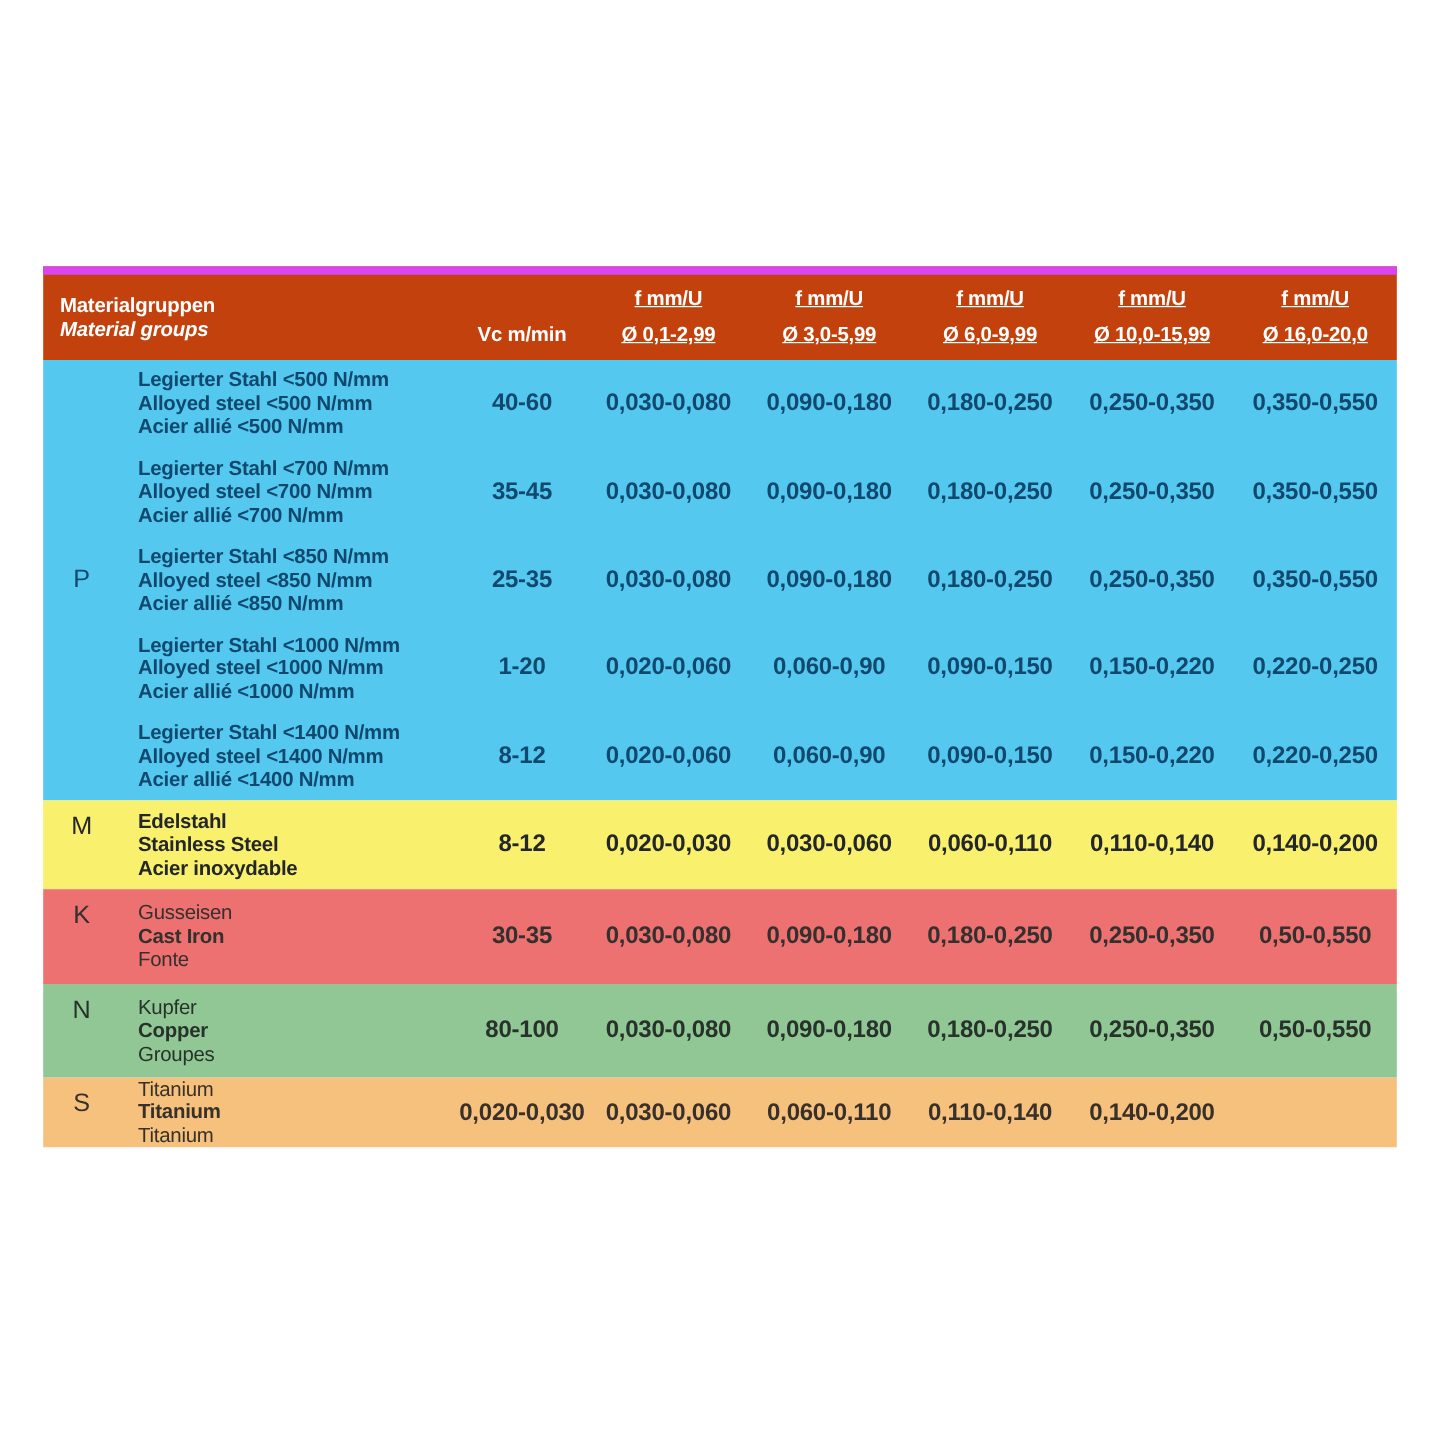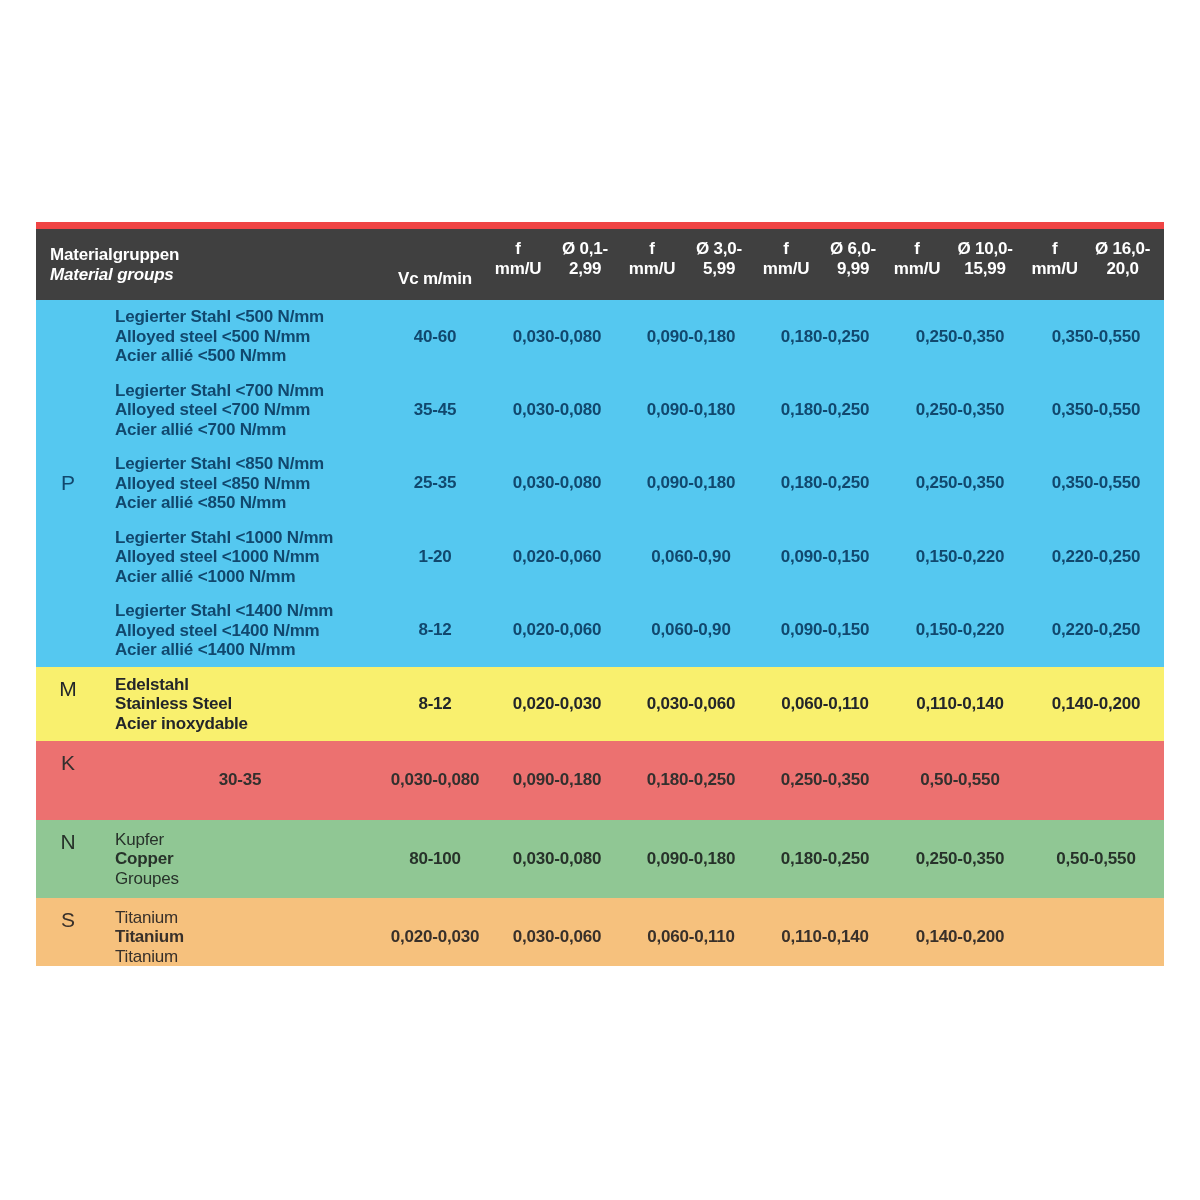--- a/index.html
+++ b/index.html
@@ -2,58 +2,58 @@
 <html><head>
 <meta charset="utf-8">
 <style>
   html,body{margin:0;padding:0;background:#ffffff;}
   body{width:1200px;height:1200px;position:relative;font-family:"Liberation Sans",sans-serif;
        -webkit-font-smoothing:antialiased;}
   .tbl{position:absolute;left:36px;top:222px;width:1128px;letter-spacing:-0.2px;}
 
   
   .hdr{display:grid;grid-template-columns:344px 110px 134px 134px 134px 136px 136px;
-       background:#404040;border-top:7px solid #ef4444;height:71px;color:#ffffff;}
+       background:#c2410c;border-top:7px solid #d946ef;height:71px;color:#ffffff;}
   .hdr-mat{display:flex;flex-direction:column;justify-content:center;padding-left:14px;
            font-size:17px;line-height:20px;font-weight:700;}
   .hdr-mat .en{font-style:italic;}
   .hdr-vc{display:flex;align-items:flex-end;justify-content:center;padding-bottom:11px;
           font-weight:700;font-size:17px;}
-  .hdr-f{display:flex;flex-direction:row;justify-content:space-between;
-         padding:10px 0 11px;text-align:center;font-weight:700;font-size:17px;}
+  .hdr-f{display:flex;flex-direction:column;justify-content:space-between;
+         padding:10px 0 11px;text-align:center;font-weight:700;font-size:17px;text-decoration:underline;}
 
   
   .grp{display:grid;grid-template-columns:64px 1fr;}
   .gletter{font-size:21px;font-weight:400;}
   .grp-multi .gletter{display:flex;align-items:center;justify-content:center;}
   .grp-single .gletter{display:flex;align-items:flex-start;justify-content:center;padding-top:10px;}
 
   .row{display:grid;grid-template-columns:280px 110px 134px 134px 134px 136px 136px;}
   .lbl{display:flex;flex-direction:column;justify-content:center;padding-left:15px;
        font-size:17px;line-height:19.5px;}
   .lbl .de,.lbl .fr{font-weight:700;}
   .lbl .en{font-weight:700;}
-  .num{display:flex;align-items:center;justify-content:center;font-size:17px;font-weight:700;}
+  .num{display:flex;align-items:center;justify-content:center;font-size:20px;font-weight:700;}
 
   
   .g-p{background:#55c8f0;color:#11486e;}
   .g-m{background:#f9f06e;color:#23262a;}
   .g-k{background:#ec7170;color:#33302e;}
   .g-n{background:#90c794;color:#27322a;}
   .g-s{background:#f6c17d;color:#38302a;}
   
   .g-k .lbl .de,.g-k .lbl .fr,
   .g-n .lbl .de,.g-n .lbl .fr,
   .g-s .lbl .de,.g-s .lbl .fr{font-weight:400;}
 
   .g-p .row{height:73.4px;}
   .g-m .row{height:74px;}
   .g-k .row{height:79px;}
   .g-n .row{height:78px;}
-  .g-s .row{height:58px;margin-top:10px;}
+  .g-s .row{height:58px;}
 </style>
 </head>
 <body>
 
 <div class="tbl">
 
   <div class="hdr">
     <div class="hdr-mat">
       <span class="de">Materialgruppen</span>
       <span class="en">Material groups</span>
@@ -174,20 +174,25 @@
         <div class="num">0,110-0,140</div>
         <div class="num">0,140-0,200</div>
       </div>
     </div>
   </div>
 
   <div class="grp grp-single g-k">
     <div class="gletter">K</div>
     <div>
       <div class="row">
+        <div class="lbl">
+          <span class="de">Gusseisen</span>
+          <span class="en">Cast Iron</span>
+          <span class="fr">Fonte</span>
+        </div>
         <div class="num">30-35</div>
         <div class="num">0,030-0,080</div>
         <div class="num">0,090-0,180</div>
         <div class="num">0,180-0,250</div>
         <div class="num">0,250-0,350</div>
         <div class="num">0,50-0,550</div>
       </div>
     </div>
   </div>
 

